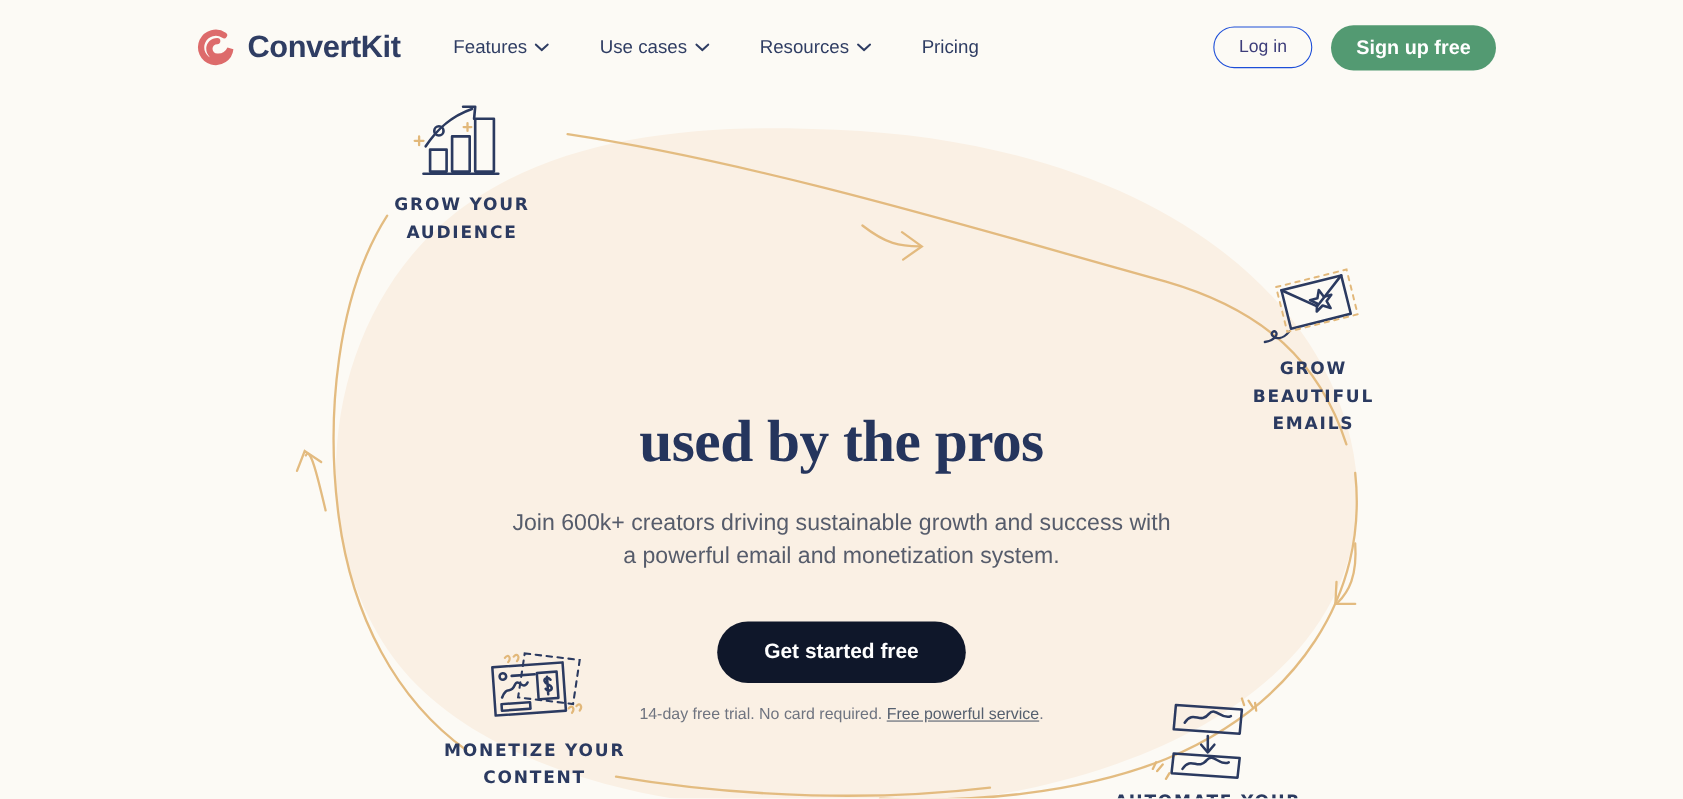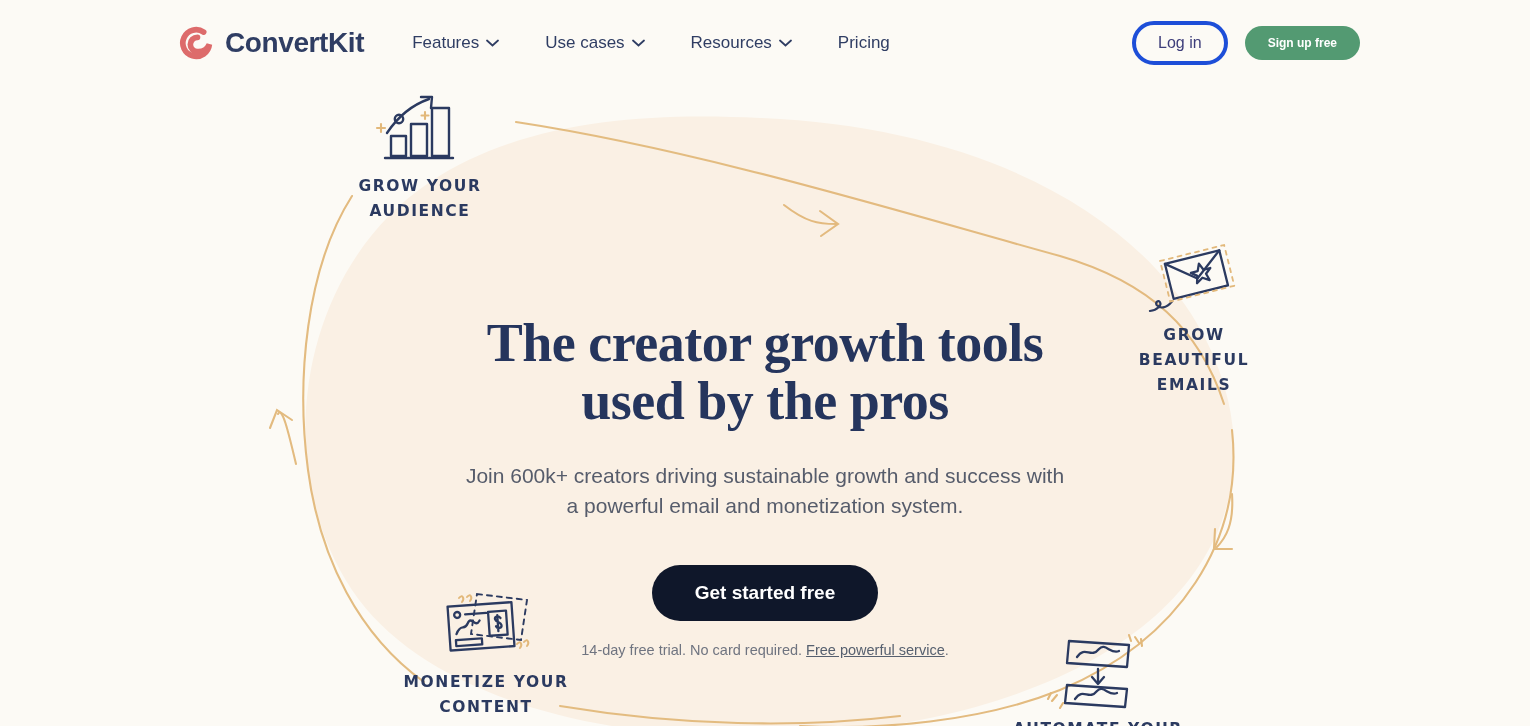--- a/index.html
+++ b/index.html
@@ -30,25 +30,25 @@
   .nav-item {
     display:flex; align-items:center; gap:7px;
     font-size:17px; color:#2f3d63; margin-right:46px;
     cursor:pointer; white-space:nowrap;
   }
   .nav-item:last-child { margin-right:0; }
   .chev { display:block; width:13px; height:8px; }
   .header-actions { margin-left:auto; margin-right:170px; display:flex; align-items:center; gap:17px; }
   .btn-login {
     font-size:16px; color:#3d3d7a; background:transparent;
-    border:4px solid #1d4ed8; border-radius:22px;
+    border:1px solid #1d4ed8; border-radius:22px;
     padding:9px 22px; cursor:pointer; font-family:inherit; white-space:nowrap;
   }
   .btn-signup {
-    font-size:12px; color:#ffffff; background:#539a72;
+    font-size:18px; color:#ffffff; background:#539a72;
     border:none; border-radius:22px; font-weight:bold;
     padding:10px 23px; cursor:pointer; font-family:inherit; white-space:nowrap;
   }
 
   
   .hero {
     position:absolute; top:0; left:0; width:1530px; height:726px;
     display:flex; flex-direction:column; align-items:center;
     z-index:20; pointer-events:none;
   }
@@ -143,21 +143,21 @@
     </nav>
 
     <div class="header-actions">
       <button class="btn-login">Log in</button>
       <button class="btn-signup">Sign up free</button>
     </div>
   </div>
 
   <div class="hero">
     <h1 class="hero-title">
-      <span>The creator growth tools</span><br>
+      <br>
       <span>used by the pros</span>
     </h1>
     <p class="hero-sub">Join 600k+ creators driving sustainable growth and success with a powerful email and monetization system.</p>
     <button class="btn-cta">Get started free</button>
     <div class="hero-note">
       <span>14-day free trial. No card required. </span><a>Free powerful service</a><span>.</span>
     </div>
   </div>
 
   <div class="doodle d-grow">

